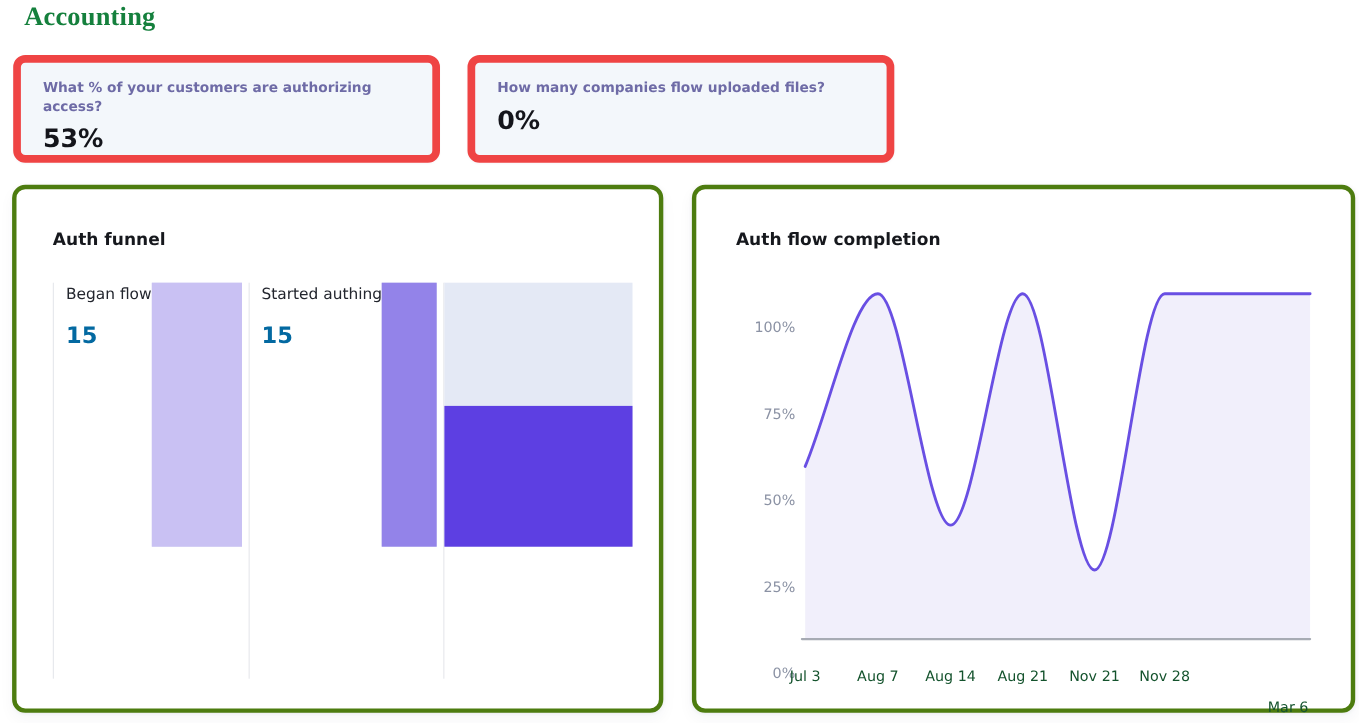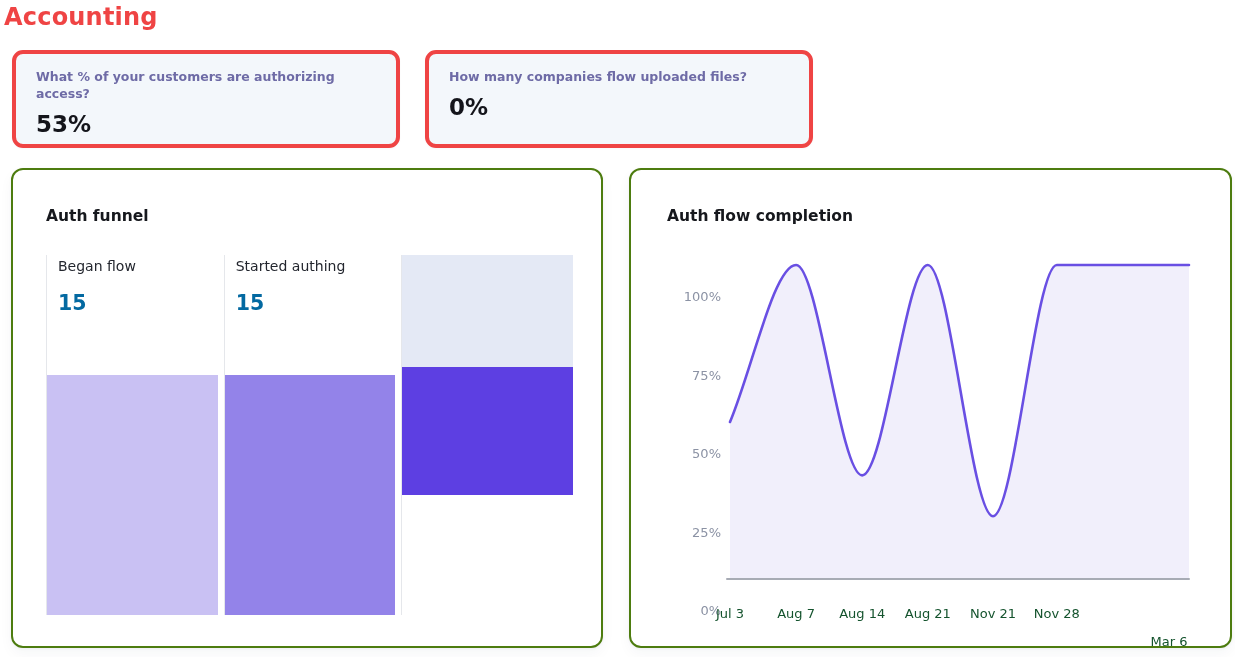--- a/index.html
+++ b/index.html
@@ -3,55 +3,55 @@
 <meta charset="utf-8">
 <style>
   html,body{margin:0;padding:0;}
   body{
     width:1235px;height:657px;position:relative;overflow:hidden;
     background:#ffffff;
     font-family:"DejaVu Sans","Liberation Sans",sans-serif;
     -webkit-font-smoothing:antialiased;
   }
   .page-title{
-    position:absolute;left:4px;top:3px;margin:0;
-    font-size:24px;font-weight:800;color:#ef4444;letter-spacing:.2px;
+    position:absolute;left:22px;top:3px;margin:0;
+    font-size:24px;font-weight:800;color:#15803d;letter-spacing:.2px;font-family:Liberation Serif, serif;
   }
   
   .stat-card{
     position:absolute;top:50px;height:98px;width:388px;
-    background:#f3f7fb;border:4px solid #ef4444;border-radius:11px;
+    background:#f3f7fb;border:7px solid #ef4444;border-radius:11px;
     box-sizing:border-box;padding:15px 20px;
     box-shadow:0 1px 2px rgba(30,40,80,0.03);
   }
   .stat-card.c1{left:12px;}
   .stat-card.c2{left:425px;}
   .stat-q{font-size:12.5px;font-weight:600;color:#6e6ba6;line-height:1.35;}
   .stat-v{font-size:23px;font-weight:800;color:#14151b;margin-top:8px;}
   
   .card{
     position:absolute;top:168px;height:480px;
-    background:#ffffff;border:2px solid #4d7c0f;border-radius:12px;
+    background:#ffffff;border:4px solid #4d7c0f;border-radius:12px;
     box-sizing:border-box;
     box-shadow:0 1px 3px rgba(30,40,80,0.05),0 6px 14px rgba(30,40,80,0.04);
   }
   .card.funnel{left:11px;width:592px;}
   .card.completion{left:629px;width:603px;}
   .card-title{
     position:absolute;margin:0;font-size:15.5px;font-weight:700;color:#16181d;
   }
   .card.funnel .card-title{left:33px;top:37px;}
   .card.completion .card-title{left:36px;top:37px;}
   
   .funnel-cols{
     position:absolute;left:33px;top:85px;width:527px;height:360px;
     display:flex;gap:6px;
   }
   .funnel-col{
-    flex:1 1 0;border-left:1px solid #e5e7eb;display:flex;flex-direction:column;
+    flex:1 1 0;border-left:1px solid #e5e7eb;display:flex;flex-direction:row;
     min-width:0;
   }
   .funnel-head{height:120px;box-sizing:border-box;padding:2px 0 0 11px;}
   .funnel-label{font-size:14px;color:#23262e;line-height:1.3;white-space:nowrap;}
   .funnel-value{font-size:20.5px;font-weight:700;color:#0369a1;margin-top:16px;}
   .funnel-bar{position:relative;height:240px;width:100%;}
   .funnel-fill{position:absolute;left:0;right:0;bottom:0;}
   
   .chart-wrap{position:absolute;left:0;top:0;right:0;bottom:0;}
   .y-tick{

